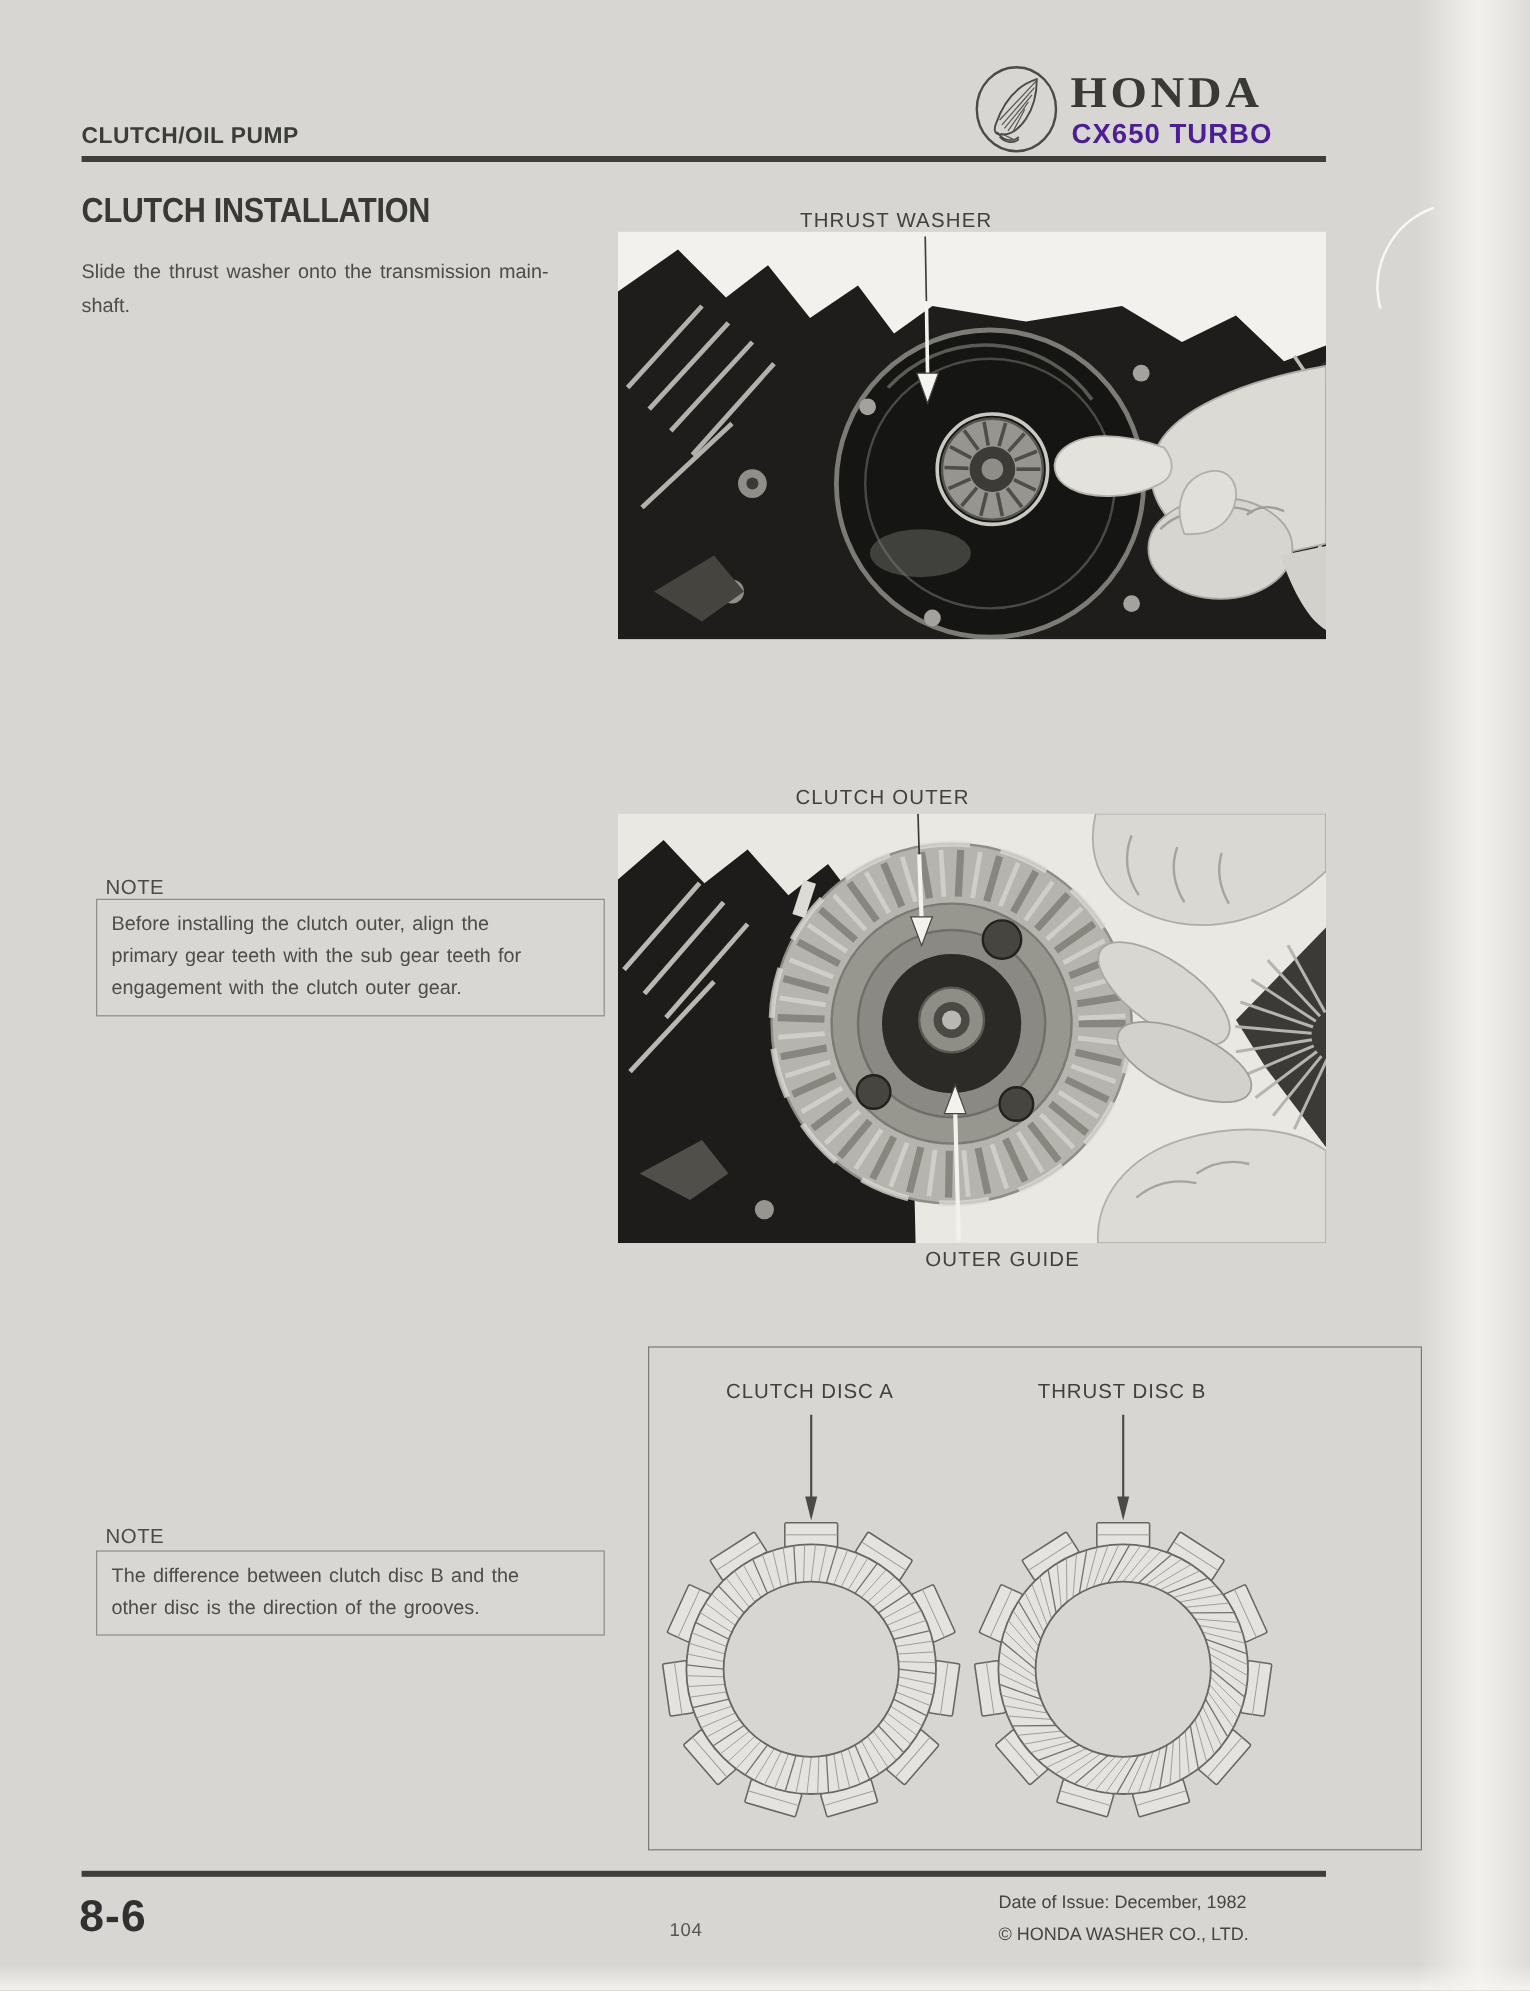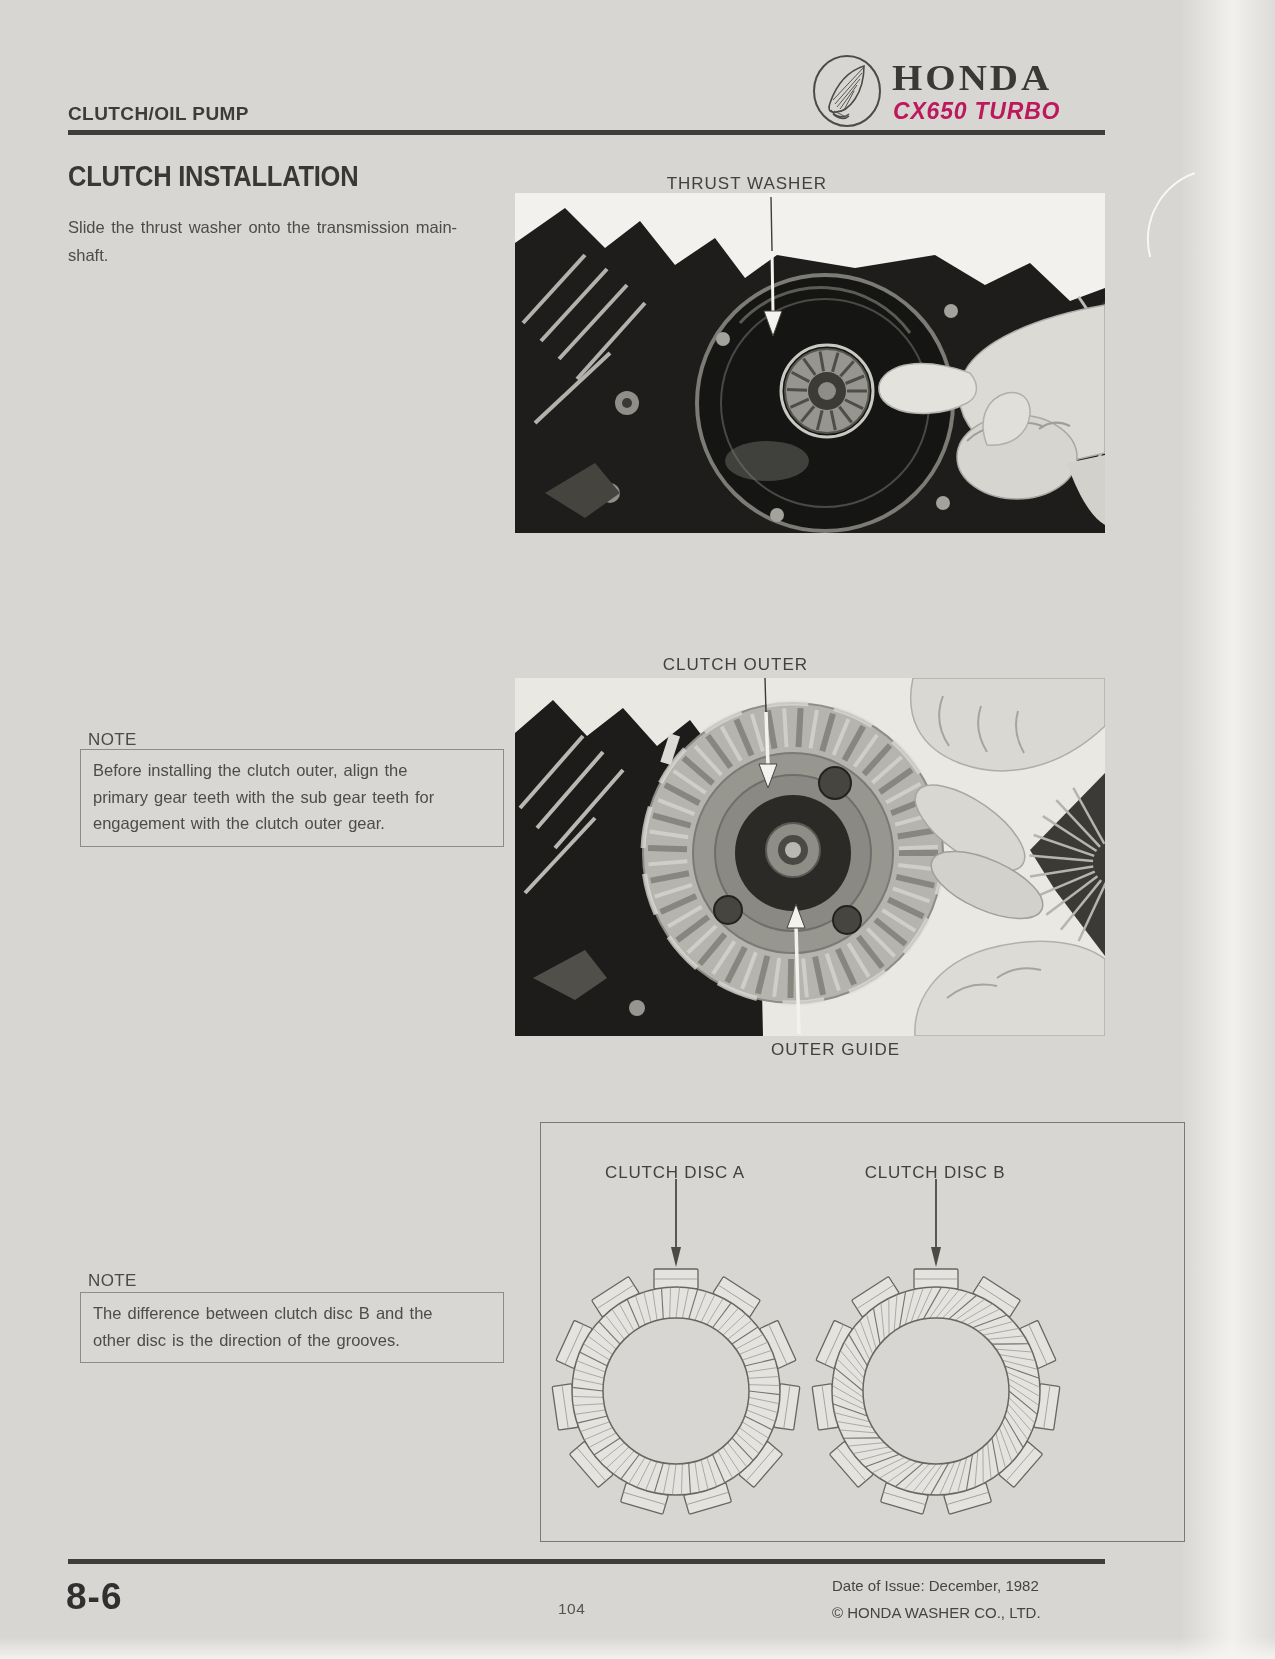--- a/index.html
+++ b/index.html
@@ -17,21 +17,21 @@
   .curl{left:1148px;top:168px;width:120px;height:130px;border-radius:50%;
     border:2px solid transparent;border-left-color:rgba(252,251,247,.9);transform:rotate(28deg);}
   
   .section-label{left:68px;top:103px;font-size:19px;font-weight:bold;color:#3c3c3a;letter-spacing:.4px;}
   .rule{background:#3e3e3c;height:5px;}
   .rule-top{left:68px;top:130px;width:1037px;}
   .rule-bottom{left:68px;top:1559px;width:1037px;}
   .logo{left:810px;top:54px;width:74px;height:74px;}
   .brand-name{left:892px;top:56px;font-family:"Liberation Serif", serif;font-size:39px;font-weight:bold;
     letter-spacing:3px;color:#393938;transform:scaleY(.94);transform-origin:left top;}
-  .brand-model{left:893px;top:98px;font-size:23px;font-weight:bold;letter-spacing:.8px;color:#be185d;font-style:italic;}
+  .brand-model{left:893px;top:98px;font-size:23px;font-weight:bold;letter-spacing:.8px;color:#4c1d95;}
   
   .page-title{left:68px;top:160px;font-size:29px;font-weight:bold;color:#383836;letter-spacing:-.3px;}
   .page-title span{display:inline-block;transform:scaleX(.88);transform-origin:left;}
   .para{font-size:16.5px;line-height:27.5px;color:#4c4c4a;white-space:pre-line;word-spacing:2px;width:460px;}
   .p1{left:68px;top:214px;}
   .p2{left:68px;top:682px;}
   .p3{left:68px;top:1148px;}
   .note-label{font-size:17px;color:#4a4a48;letter-spacing:.4px;}
   .nl1{left:88px;top:730px;}
   .nl2{left:88px;top:1271px;}
@@ -42,21 +42,21 @@
   
   .photo{overflow:hidden;}
   .photo1{left:515px;top:193px;width:590px;height:340px;}
   .photo2{left:515px;top:678px;width:590px;height:358px;}
   .caption{font-size:17px;color:#414140;letter-spacing:1px;text-align:right;}
   .cap1{left:612px;top:174px;width:215px;}
   .cap2t{left:608px;top:655px;width:200px;}
   .cap2b{left:700px;top:1040px;width:200px;}
   
   .diagram{left:540px;top:1122px;width:643px;height:418px;border:1.5px solid #7a7a72;}
-  .disc-label{font-size:17px;color:#414140;letter-spacing:.8px;text-align:center;margin-top:13px;}
+  .disc-label{font-size:17px;color:#414140;letter-spacing:.8px;text-align:center;}
   .dlA{left:575px;top:1150px;width:200px;}
   .dlB{left:835px;top:1150px;width:200px;}
   
   .page-code{left:66px;top:1576px;font-size:37px;font-weight:bold;color:#303030;letter-spacing:1px;}
   .page-num{left:558px;top:1600px;font-size:15.5px;color:#55554f;letter-spacing:.5px;}
   .foot-right{left:832px;top:1572px;width:290px;font-size:15px;line-height:27px;color:#454543;}
   svg{display:block;}
 </style>
 </head>
 <body>
@@ -518,21 +518,21 @@
           <line x1="465.51258531910196" y1="249.106209707516" x2="498.93664600998596" y2="264.3704523429399" stroke="#92918b" stroke-width="0.7"></line>
           <line x1="466.89096596989117" y1="255.32368303031402" x2="498.8574716144757" y2="273.4429394492662" stroke="#92918b" stroke-width="0.7"></line>
           <line x1="467.72221296069745" y1="261.63763077942093" x2="497.98787914912333" y2="282.47400249984673" stroke="#92918b" stroke-width="0.7"></line>
           <circle cx="395" cy="268" r="73" fill="#d7d6d2" stroke="#67665f" stroke-width="1.5"></circle>
           <line x1="395" y1="56" x2="395" y2="126" stroke="#4b4a45" stroke-width="1.8"></line>
           <polygon points="390,124 400,124 395,144" fill="#4b4a45"></polygon>
         </g>
       </svg>
   </div>
   <div class="abs disc-label dlA">CLUTCH DISC A</div>
-  <div class="abs disc-label dlB">CLUTCH DISC B</div>
+  <div class="abs disc-label dlB">THRUST DISC B</div>
 
   <div class="abs rule rule-bottom"></div>
   <div class="abs page-code">8-6</div>
   <div class="abs page-num">104</div>
   <div class="abs foot-right">
     <div>Date of Issue: December, 1982</div>
     <div>© HONDA WASHER CO., LTD.</div>
   </div>
 
 </div>

